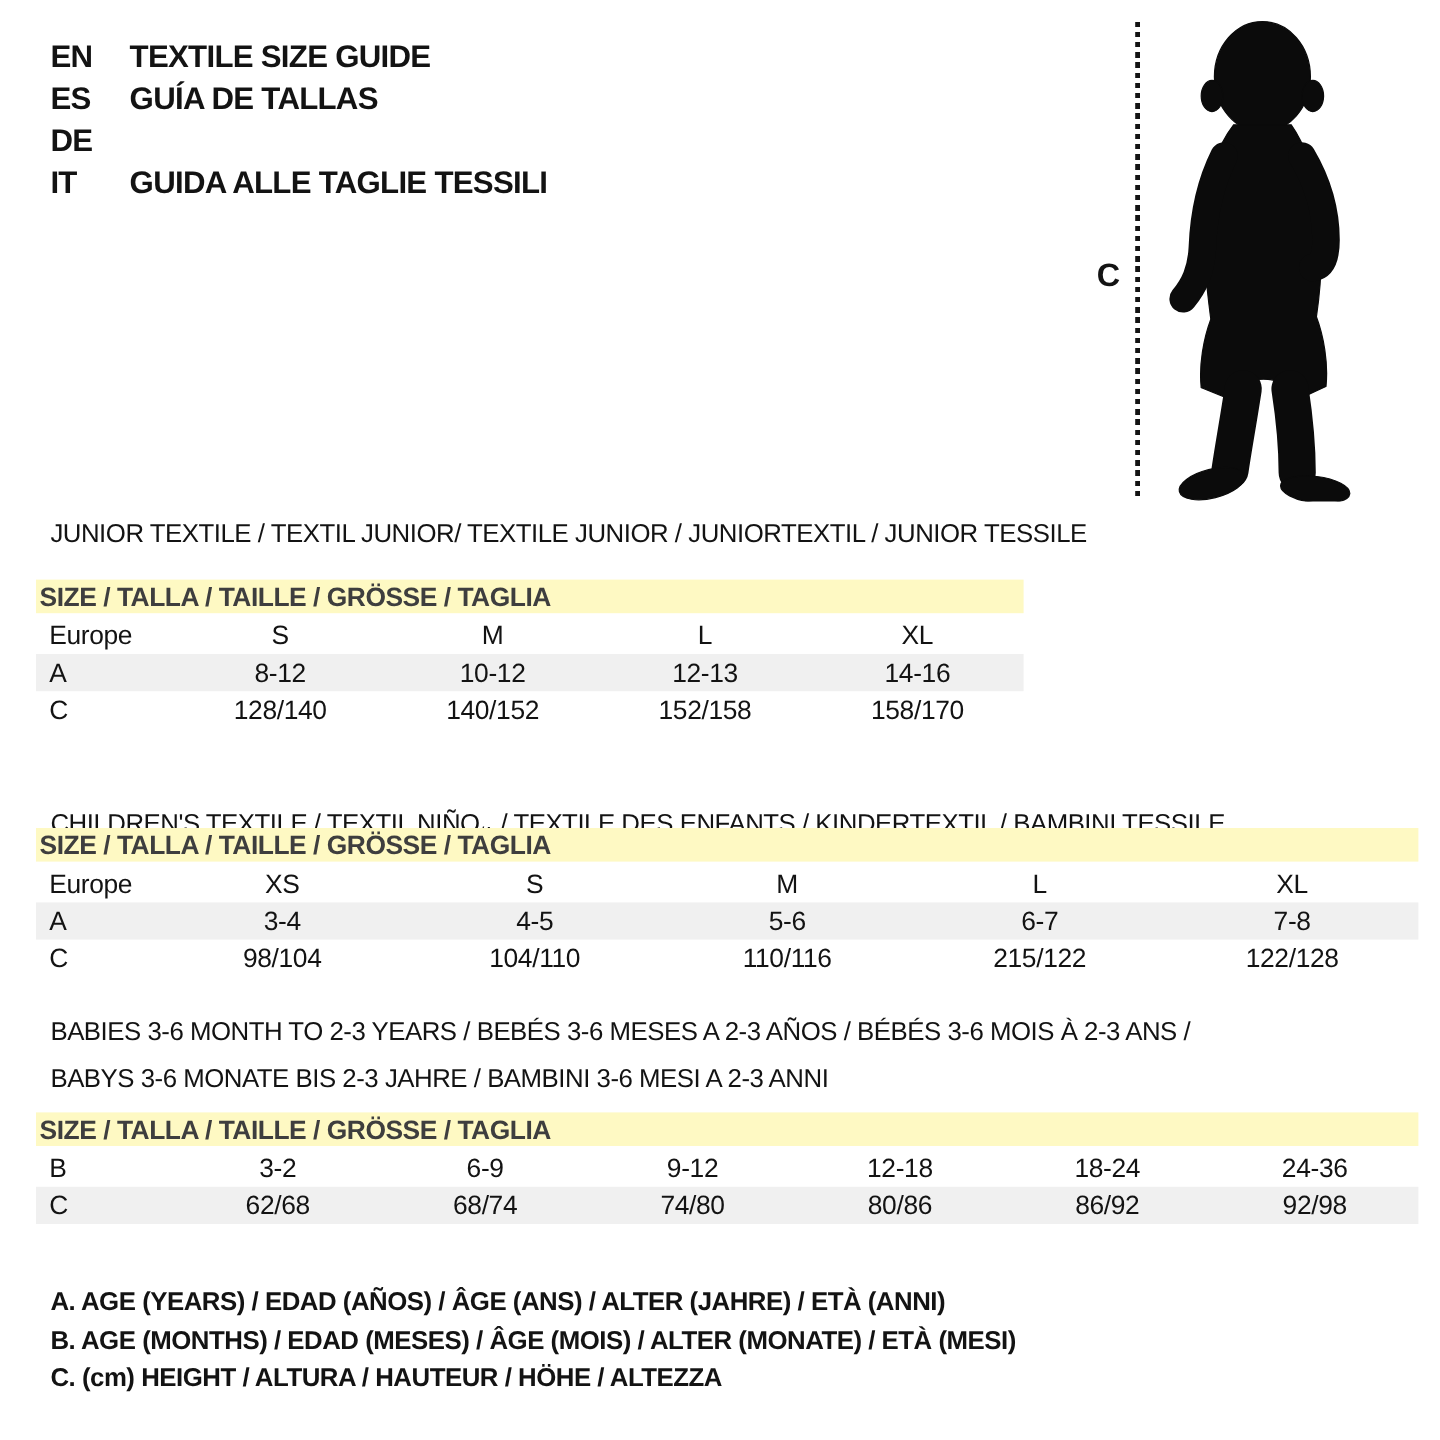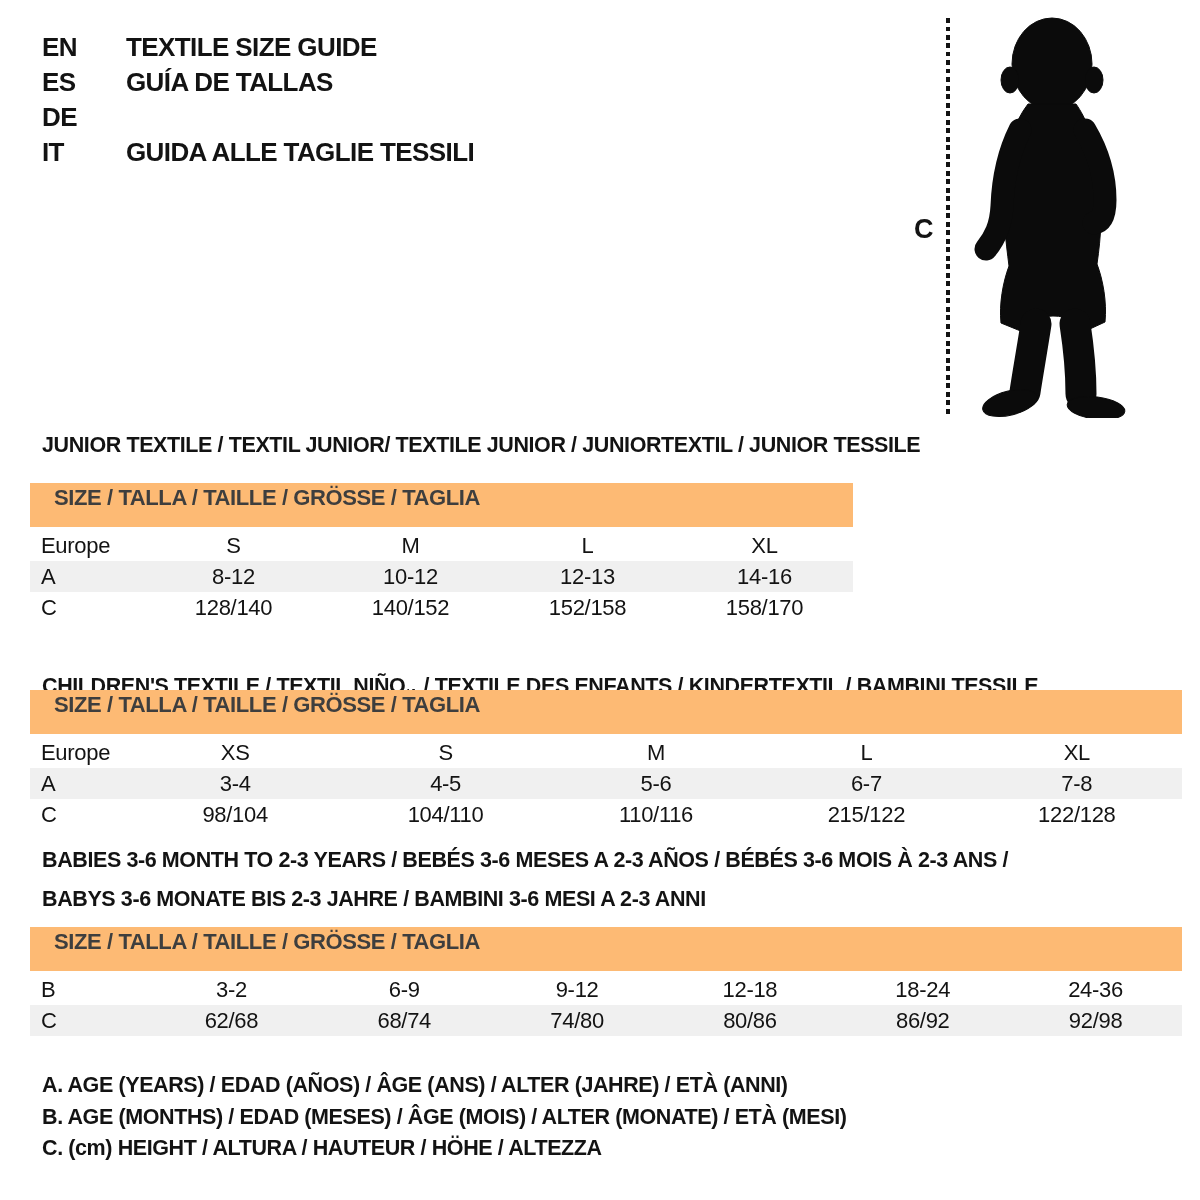--- a/index.html
+++ b/index.html
@@ -2,42 +2,42 @@
 <html><head>
 <meta charset="utf-8">
 <style>
   * { margin:0; padding:0; box-sizing:border-box; }
   html,body { background:#ffffff; }
   body { font-family:"Liberation Sans", sans-serif; color:#131313; }
   .page { position:relative; width:1200px; height:1200px; background:#ffffff; overflow:hidden; }
 
   
   .lang-block { position:absolute; left:42px; top:30px; }
-  .lang-row { display:flex; height:35px; align-items:center; font-weight:700; font-size:26px; letter-spacing:-0.6px;gap:18px; }
+  .lang-row { display:flex; height:35px; align-items:center; font-weight:700; font-size:26px; letter-spacing:-0.6px; }
   .lang-code { width:66px; }
 
   
   .height-line { position:absolute; left:946px; top:18px; width:4px; height:398px;
     background:repeating-linear-gradient(to bottom, #131313 0 4.5px, transparent 4.5px 8.5px); }
   .height-label { position:absolute; left:914px; top:214px; font-size:27px; font-weight:700; }
   .figure-svg { position:absolute; left:958px; top:12px; }
 
   
-  .section-title { position:absolute; left:42px; font-size:21.5px; font-weight:700; letter-spacing:-0.4px; white-space:nowrap; }
+  .section-title { position:absolute; left:42px; font-size:21.5px; font-weight:400; letter-spacing:-0.4px; white-space:nowrap; }
   #junior-title { top:433px; }
   #children-title { top:653px;margin-top:21px; }
   #babies-title { top:841px; line-height:39px; }
   .sub-a { font-size:0.62em; vertical-align:sub; }
 
   
   .size-table { position:absolute; left:30px; }
   #junior-table { top:483px; width:823px; }
   #children-table { top:690px; width:1152px; }
   #babies-table { top:927px; width:1152px; }
-  .size-bar { height:44px; background:#fdba74; line-height:30px; padding-left:24px;
+  .size-bar { height:28px; background:#fef9c3; line-height:30px; padding-left:3px;
     font-size:22px; font-weight:700; color:#3e3e3e; letter-spacing:-0.4px; margin-bottom:3px; }
   .trow { display:flex; height:31px; align-items:center; font-size:22px; letter-spacing:-0.3px;justify-content:flex-end; }
   .trow.shaded { background:#f0f0f0; }
   .tlabel { padding-left:11px; }
   #junior-table .tlabel { width:115px; }
   #children-table .tlabel { width:100px; }
   #babies-table .tlabel { width:115px; }
   .tcell { flex:1; text-align:center; }
 
   

